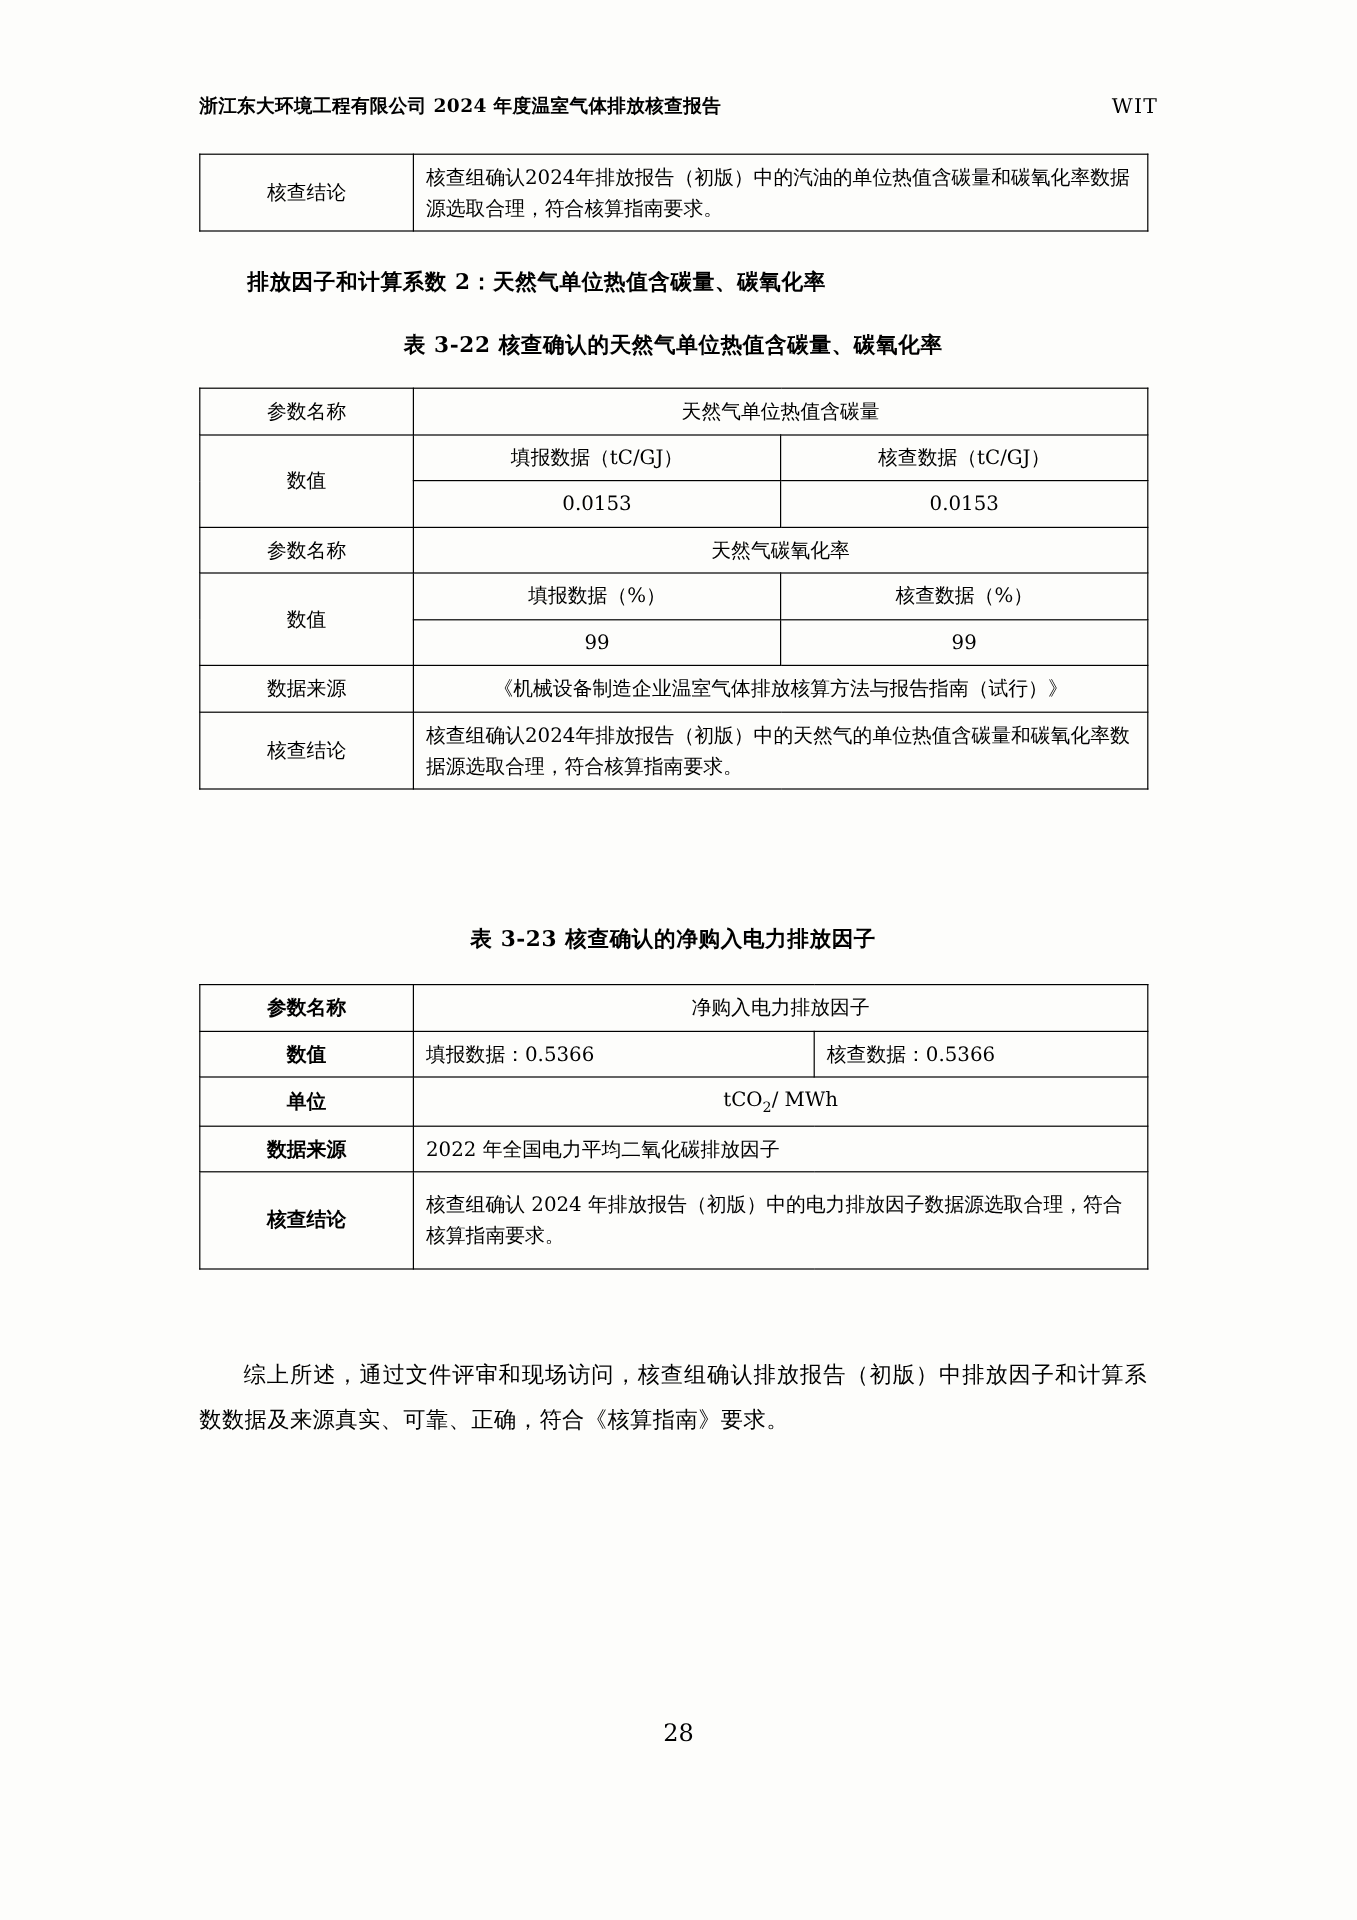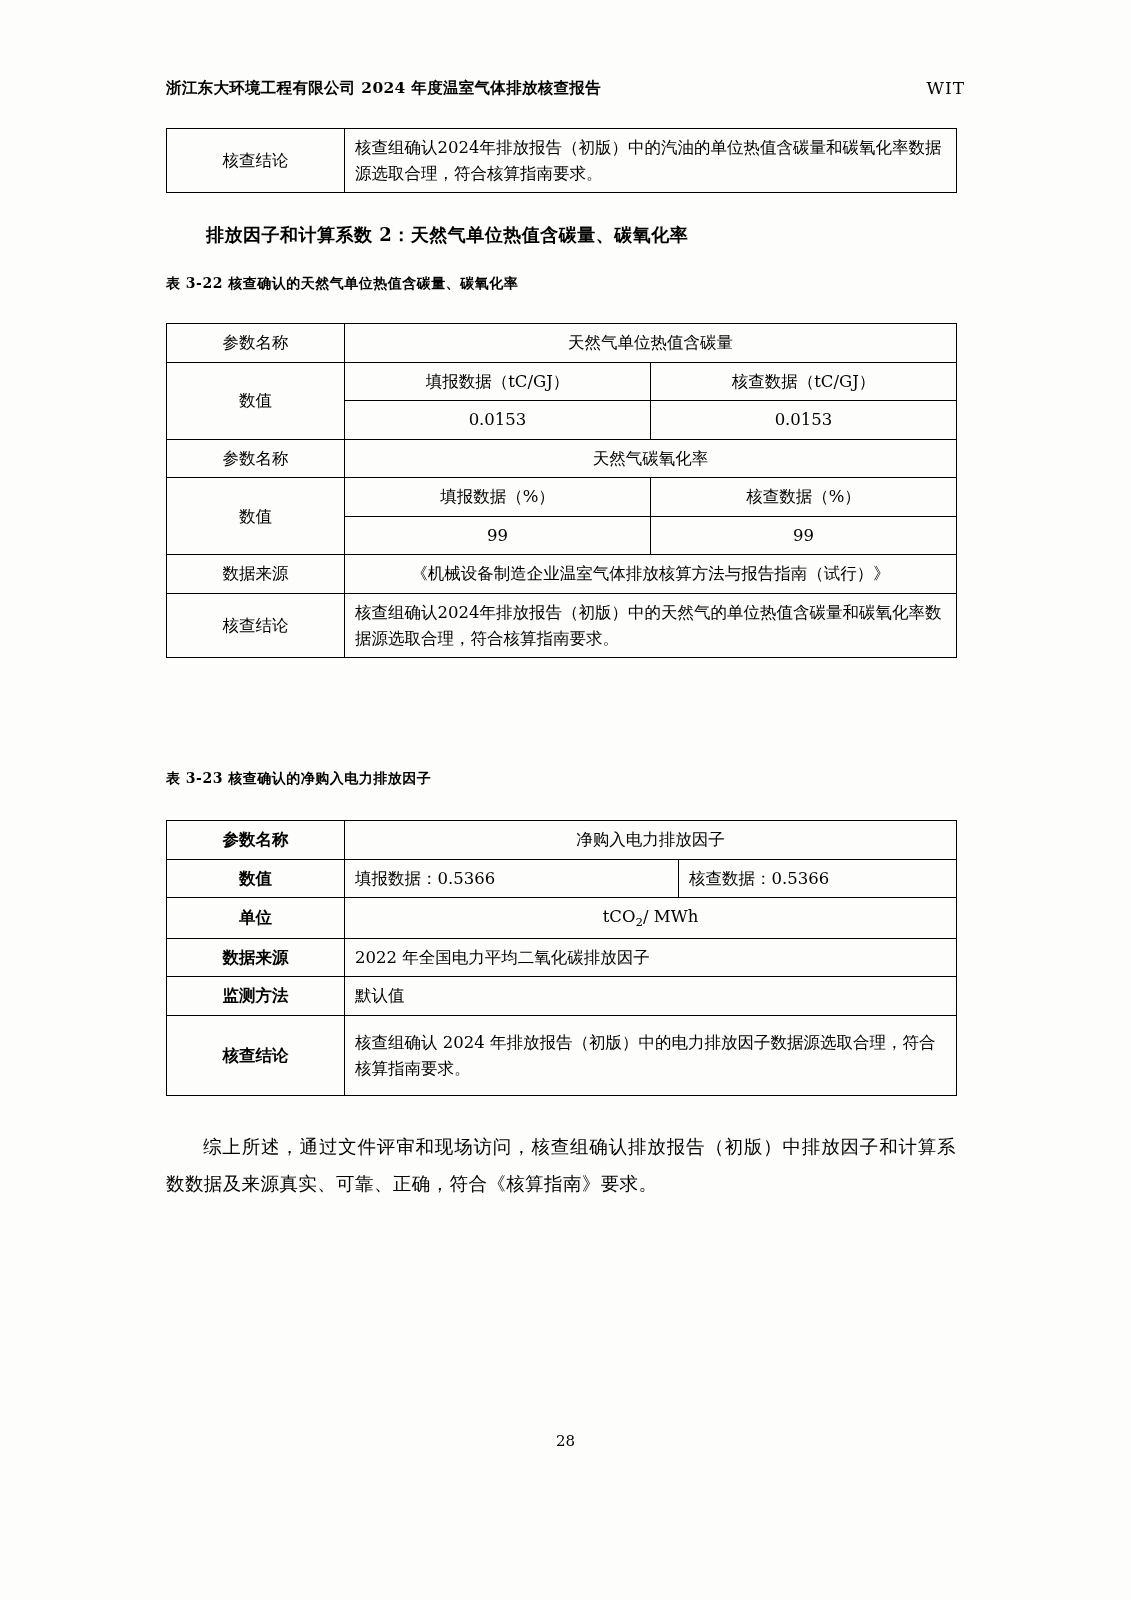--- a/index.html
+++ b/index.html
@@ -18,21 +18,21 @@
     box-sizing: border-box;
   }
 
   
   .header {
     position: absolute;
     left: 166px;
     right: 166px;
     top: 78px;
     display: flex;
-    align-items: flex-start;
+    align-items: flex-end;
     justify-content: space-between;
     font-size: 15.5px;
     font-weight: bold;
     letter-spacing: 0.3px;
   }
   .header .h-left {
     white-space: nowrap;
   }
   .header .h-right {
     font-family: "DejaVu Serif", "Liberation Serif", serif;
@@ -60,42 +60,42 @@
   td.bold   { font-weight: bold; }
 
   
   .h-bold {
     font-size: 18px;
     font-weight: bold;
     letter-spacing: 0.5px;
     margin-top: 12px;
   }
   .tbl-title {
-    font-size: 14px;
+    font-size: 18px;
     font-weight: bold;
-    text-align: left;
+    text-align: center;
     letter-spacing: 0.5px;
   }
   .para {
     font-size: 18.5px;
     line-height: 2.0;
     text-align: justify;
     letter-spacing: 0.4px;
   }
   .indent { text-indent: 2em; }
 
   .pos { position: absolute; }
 
   .page-number {
     position: absolute;
     top: 1432px;
     left: 0;
     width: 1131px;
     text-align: center;
-    font-size: 15px;
+    font-size: 20px;
     font-family: "DejaVu Serif", "Liberation Serif", serif;
   }
   sub { font-size: 0.72em; }
 </style>
 </head>
 <body>
 
 <div class="page">
 
   <div class="header">
@@ -190,24 +190,20 @@
         </tr>
         <tr>
           <td class="center bold">单位</td>
           <td class="center" colspan="2"><span>tCO</span><sub>2</sub><span>/ MWh</span></td>
         </tr>
         <tr>
           <td class="center bold">数据来源</td>
           <td class="left" colspan="2">2022 年全国电力平均二氧化碳排放因子</td>
         </tr>
         <tr>
-          <td class="center bold">监测方法</td>
-          <td class="left" colspan="2">默认值</td>
-        </tr>
-        <tr>
           <td class="center bold">核查结论</td>
           <td class="left" colspan="2" style="padding:14px 10px;">核查组确认 2024 年排放报告（初版）中的电力排放因子数据源选取合理，符合核算指南要求。</td>
         </tr>
       </tbody>
     </table>
   </div>
 
   <div class="pos para indent" style="left:166px; top:1128px; width:790px;">综上所述，通过文件评审和现场访问，核查组确认排放报告（初版）中排放因子和计算系数数据及来源真实、可靠、正确，符合《核算指南》要求。</div>
 
   <div class="page-number">28</div>

